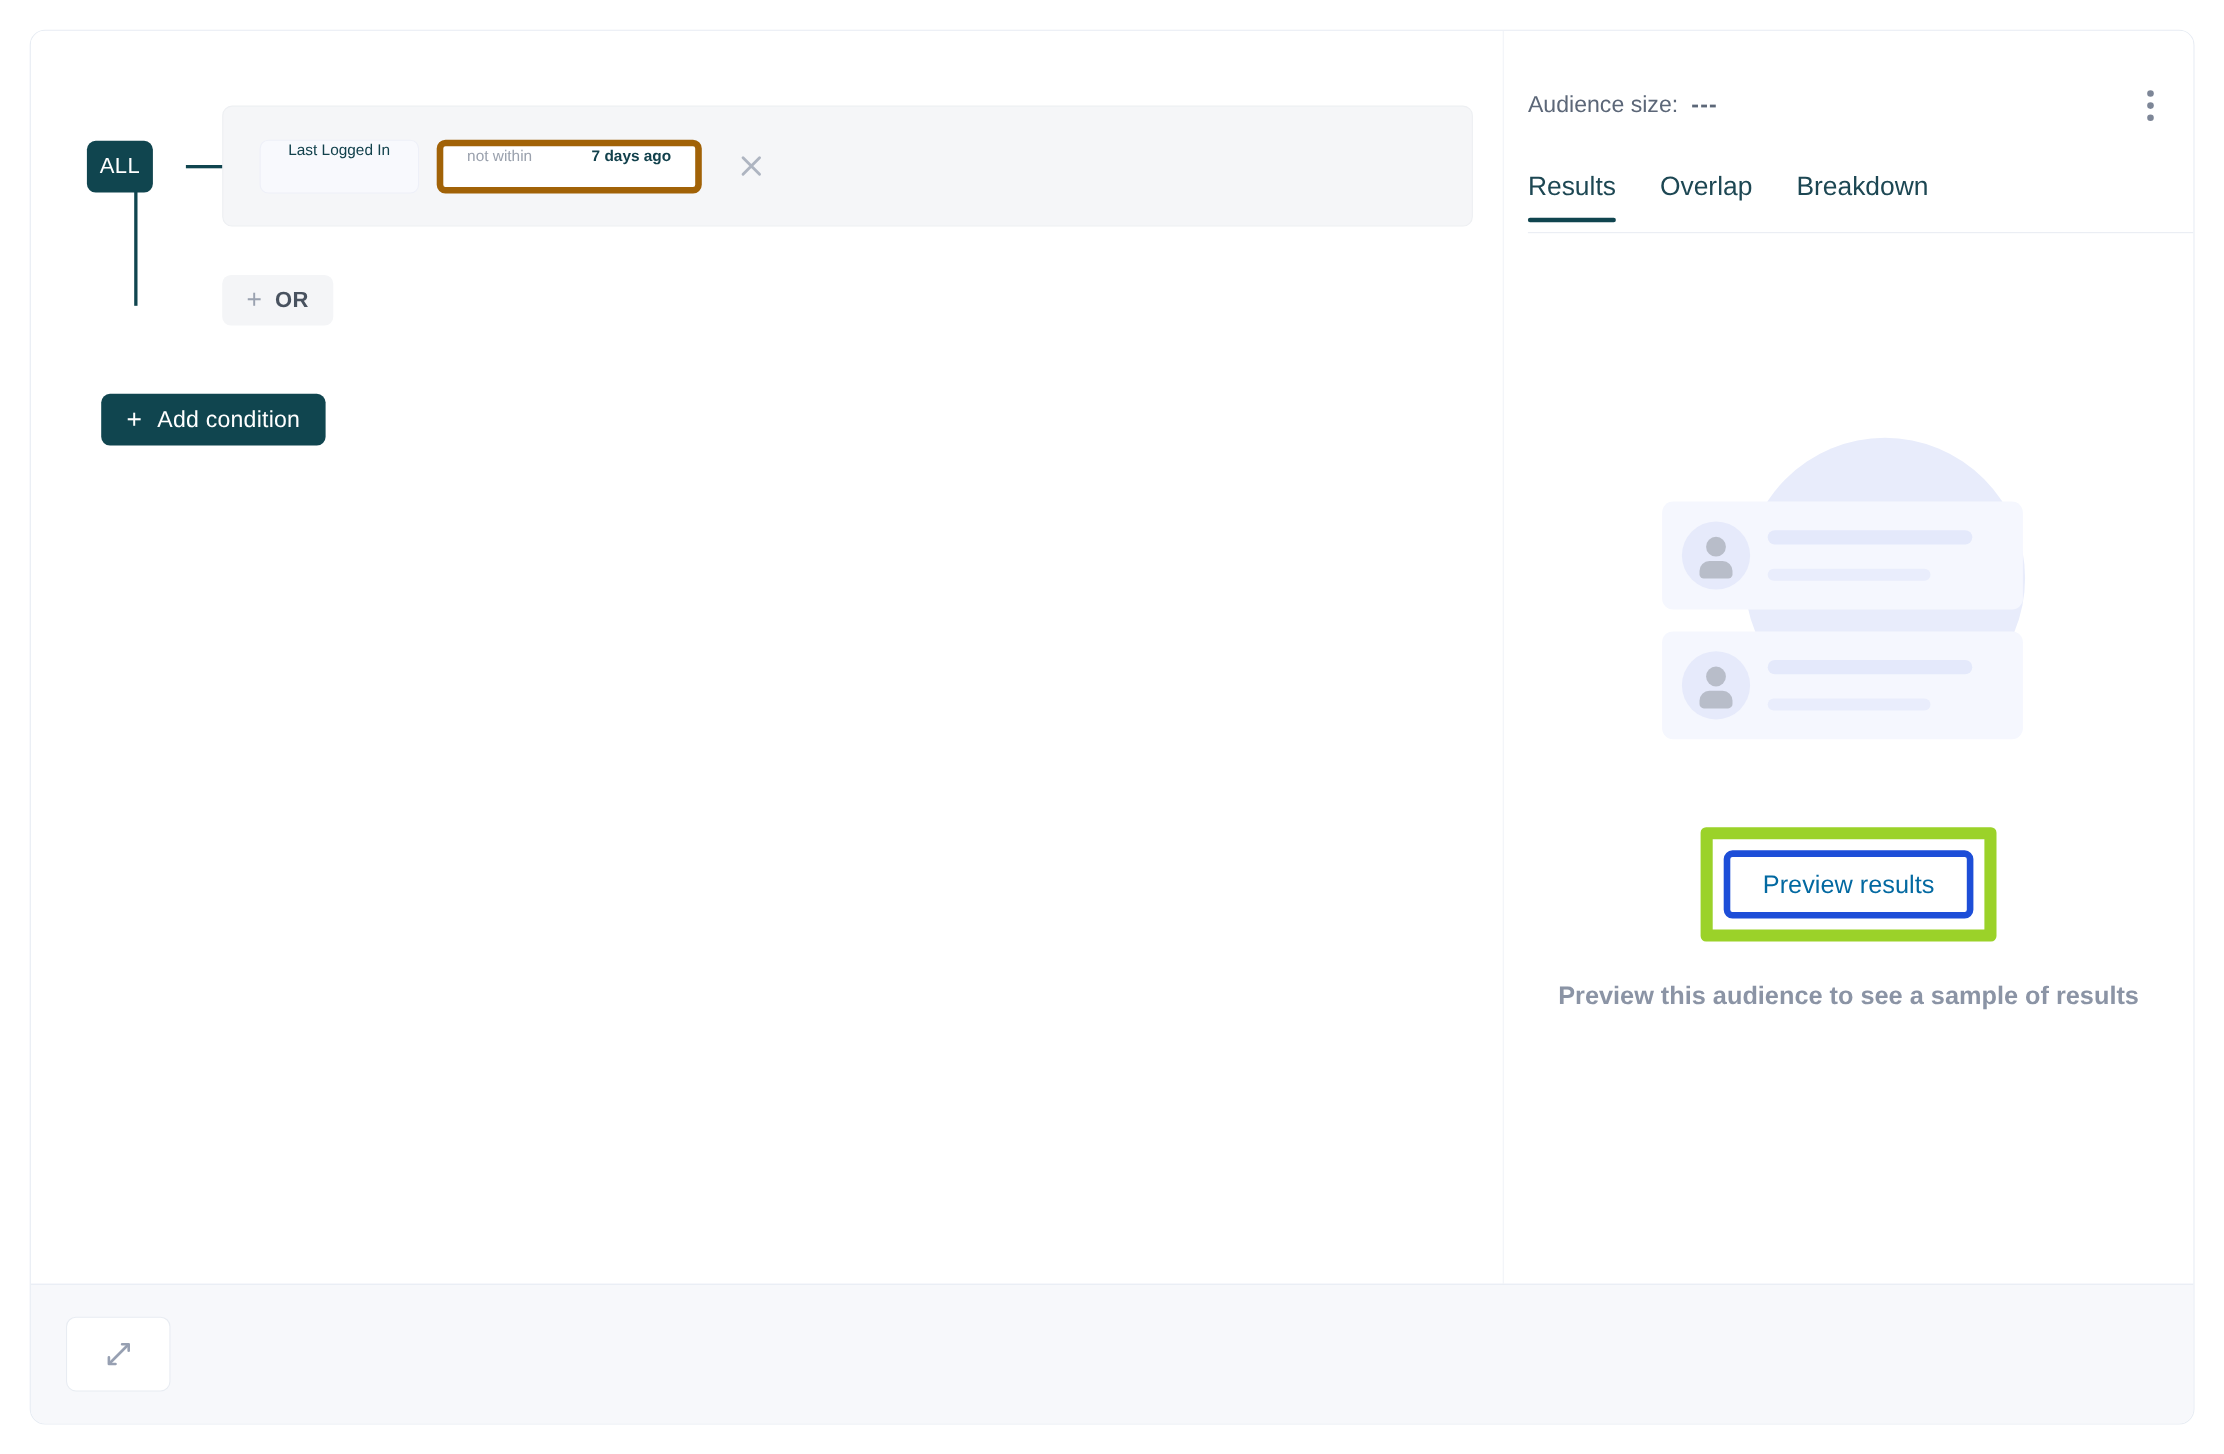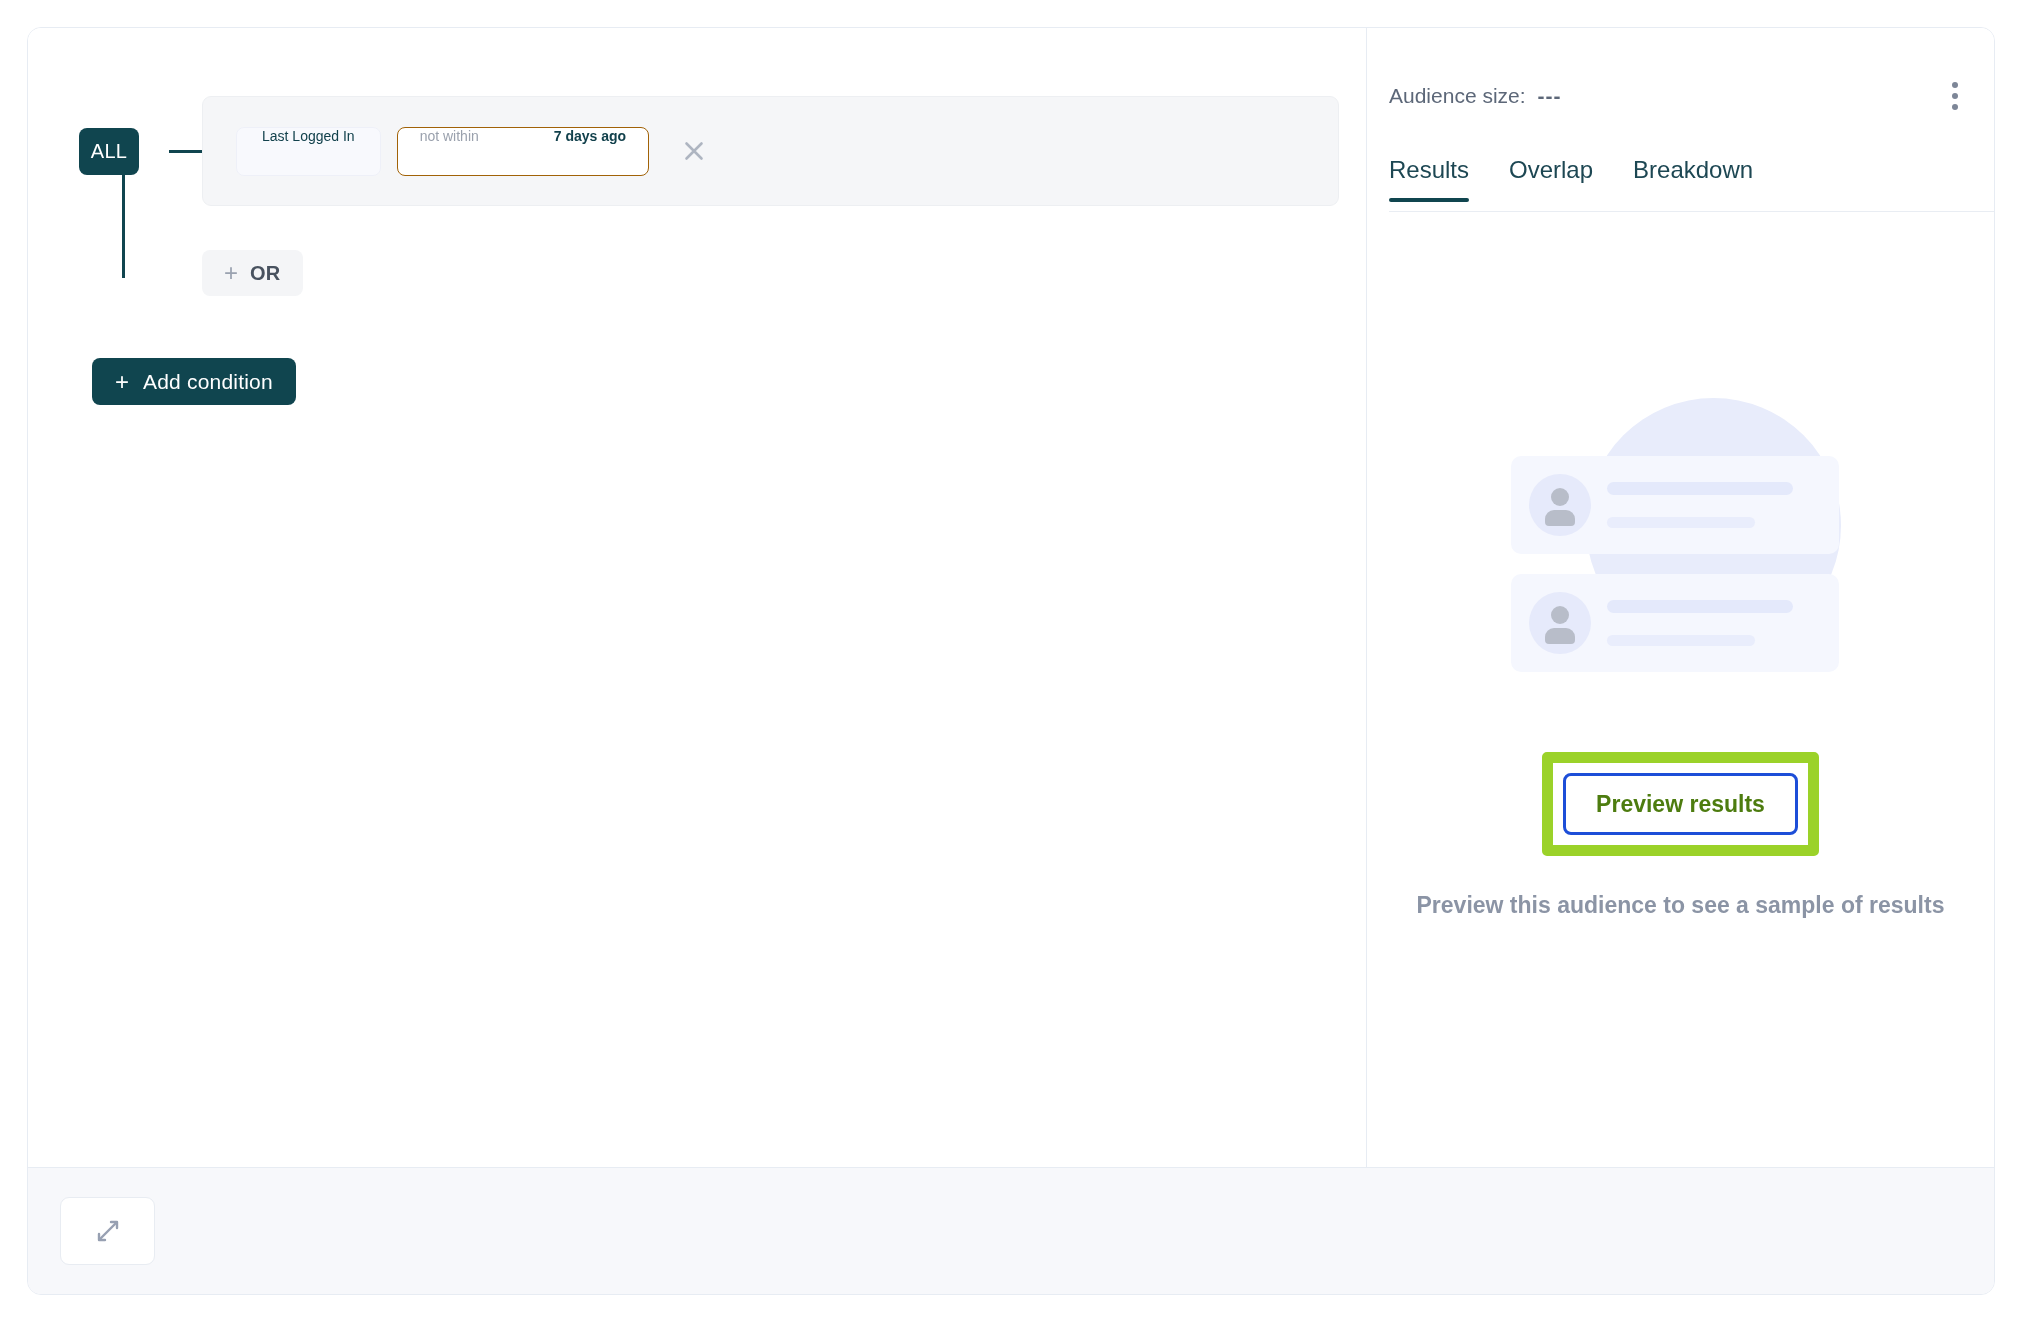--- a/index.html
+++ b/index.html
@@ -112,24 +112,24 @@
   #field-pill {
     background: #f8f9fd;
     border: 1px solid #eef0f8;
     padding: 0 25px;
     color: #12414c;
     margin-right: 16px;
   }
 
   #operator-pill {
     background: #ffffff;
-    border: 1px solid #a16207;
+    border: 6px solid #a16207;
     padding: 0 22px;
     color: #12414c;
-    gap: 27px;
+    gap: 6px;
   }
   #operator-prefix {
     color: #9aa1ad;
     font-weight: 400;
   }
   #operator-value {
     color: #12414c;
     font-weight: 700;
     margin-left: 48px;
   }
@@ -379,30 +379,30 @@
   #preview-highlight {
     margin-top: 24px;
     border: 11px solid #9bd229;
     border-radius: 5px;
     padding: 10px;
     background: #ffffff;
     box-sizing: border-box;
   }
   #preview-results-button {
     background: #ffffff;
-    border: 3px solid #1d4ed8;
+    border: 6px solid #1d4ed8;
     border-radius: 8px;
     height: 62px;
     padding: 0 30px;
     display: flex;
     align-items: center;
     justify-content: center;
     font-size: 23px;
-    font-weight: 700;
-    color: #4d7c0f;
+    font-weight: 400;
+    color: #0369a1;
     cursor: pointer;
     box-sizing: border-box;
   }
 
   #preview-caption {
     margin-top: 36px;
     font-size: 23px;
     color: #8b94a5;
     text-align: center;
     font-weight: bold;

